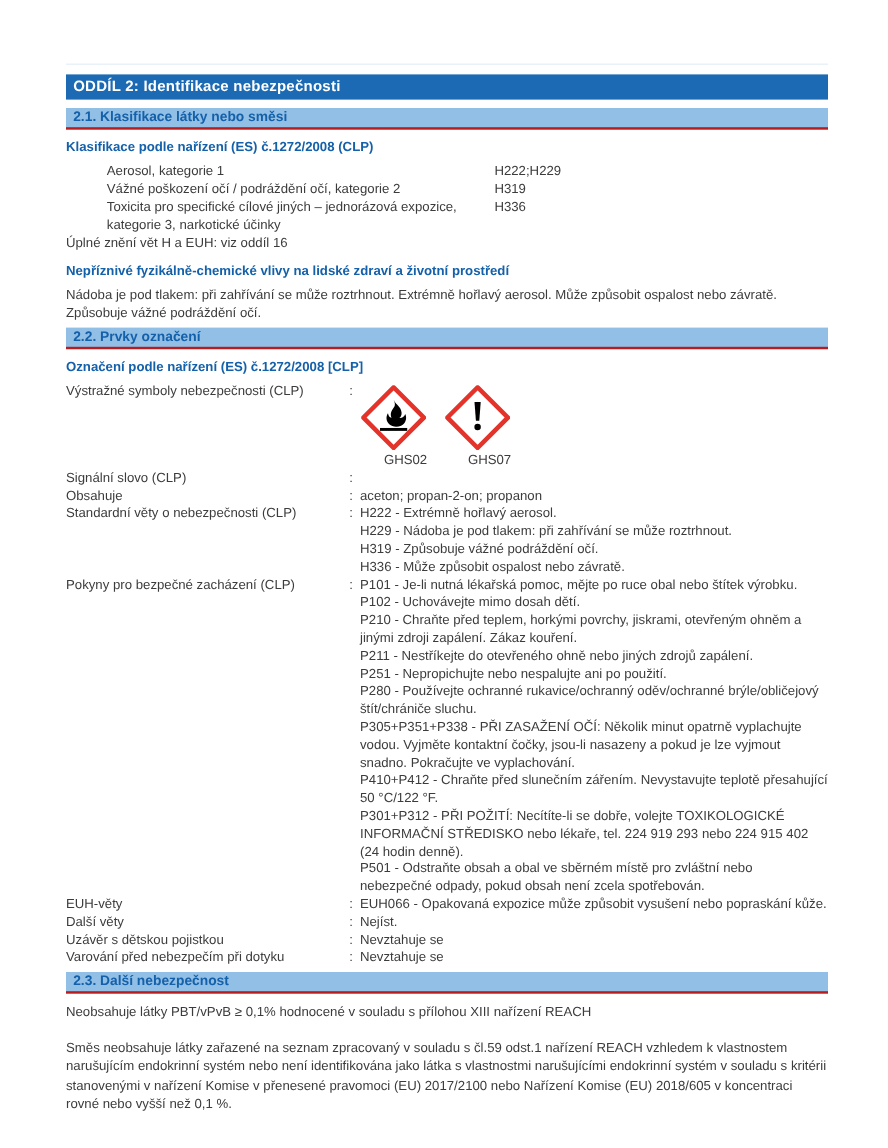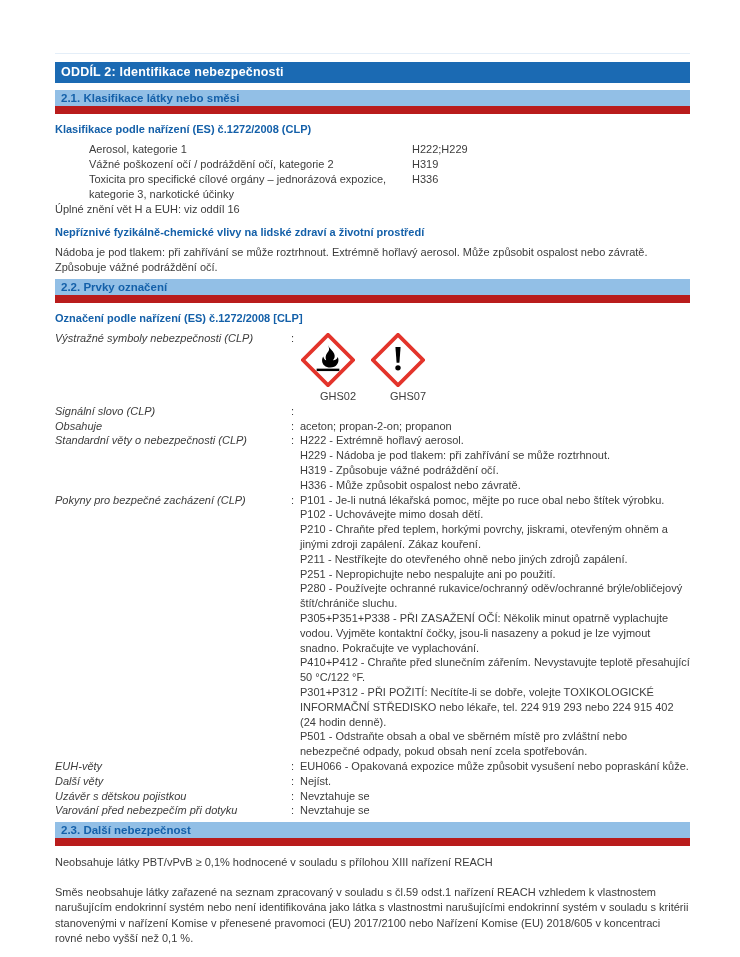--- a/index.html
+++ b/index.html
@@ -23,40 +23,40 @@
     padding: 3px 6px 4px 6px;
     letter-spacing: 0.2px;
     margin-bottom: 7px;
   }
   .sub-bar {
     background: #92bfe6;
     color: #1460a9;
     font-weight: bold;
     font-size: 11.5px;
     padding: 2px 6px 2px 6px;
-    border-bottom: 8px solid #b91c1c;
+    border-bottom: 2px solid #b91c1c;
     margin-bottom: 9px;
   }
   .blue-heading {
     color: #1460a9;
     font-weight: bold;
     font-size: 11px;
     margin: 6px 0 7px 0;
   }
   .body-text { font-size: 11px; line-height: 15px; color: #3c3c3c; }
 
   
   .cls-row { display: flex; font-size: 11px; line-height: 15px; }
   .cls-cat { width: 323px; padding-right: 10px; margin-left: 34px; }
   .cls-codes { flex: 1; }
   .note { font-size: 11px; line-height: 15px; margin-top: 0px; }
 
   
   .lv-row { display: flex; font-size: 11px; line-height: 14.8px; }
-  .lv-label { width: 236px; flex: none; padding-right: 4px; font-style: italic; }
+  .lv-label { width: 236px; flex: none; padding-right: 4px; }
   .lv-colon { width: 9px; flex: none; color: #3c3c3c; }
   .lv-value { flex: 1; }
   .lv-lines div { margin: 0; }
 
   
   .picto-wrap { display: flex; gap: 14px; padding-top: 2px; }
   .picto { width: 56px; text-align: center; }
   .picto svg { width: 54px; height: 54px; display: block; margin: 0 auto; }
   .picto-code { font-size: 11px; color: #3c3c3c; margin-top: 2px; text-align: right; }
 
@@ -77,21 +77,21 @@
 
   <div class="cls-row">
     <div class="cls-cat">Aerosol, kategorie 1</div>
     <div class="cls-codes">H222;H229</div>
   </div>
   <div class="cls-row">
     <div class="cls-cat">Vážné poškození očí / podráždění očí, kategorie 2</div>
     <div class="cls-codes">H319</div>
   </div>
   <div class="cls-row">
-    <div class="cls-cat">Toxicita pro specifické cílové orgány – jednorázová expozice, kategorie 3, narkotické účinky</div>
+    <div class="cls-cat">Toxicita pro specifické cílové jiných – jednorázová expozice, kategorie 3, narkotické účinky</div>
     <div class="cls-codes">H336</div>
   </div>
   <div class="note">Úplné znění vět H a EUH: viz oddíl 16</div>
 
   <div class="blue-heading" style="margin-top:9px;">Nepříznivé fyzikálně-chemické vlivy na lidské zdraví a životní prostředí</div>
   <div class="body-text">Nádoba je pod tlakem: při zahřívání se může roztrhnout. Extrémně hořlavý aerosol. Může způsobit ospalost nebo závratě. Způsobuje vážné podráždění očí.</div>
 
   <div class="spacer-sm"></div>
 
   <div class="sub-bar">2.2. Prvky označení</div>

